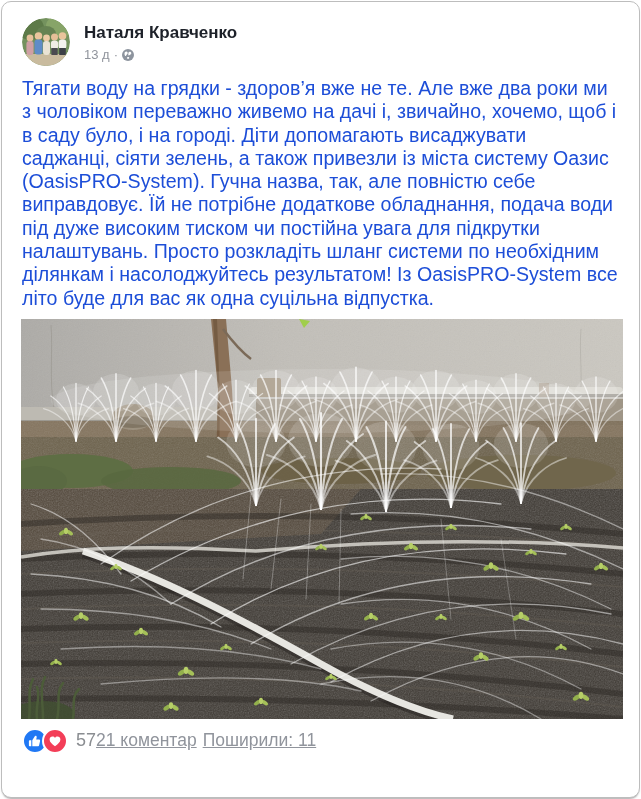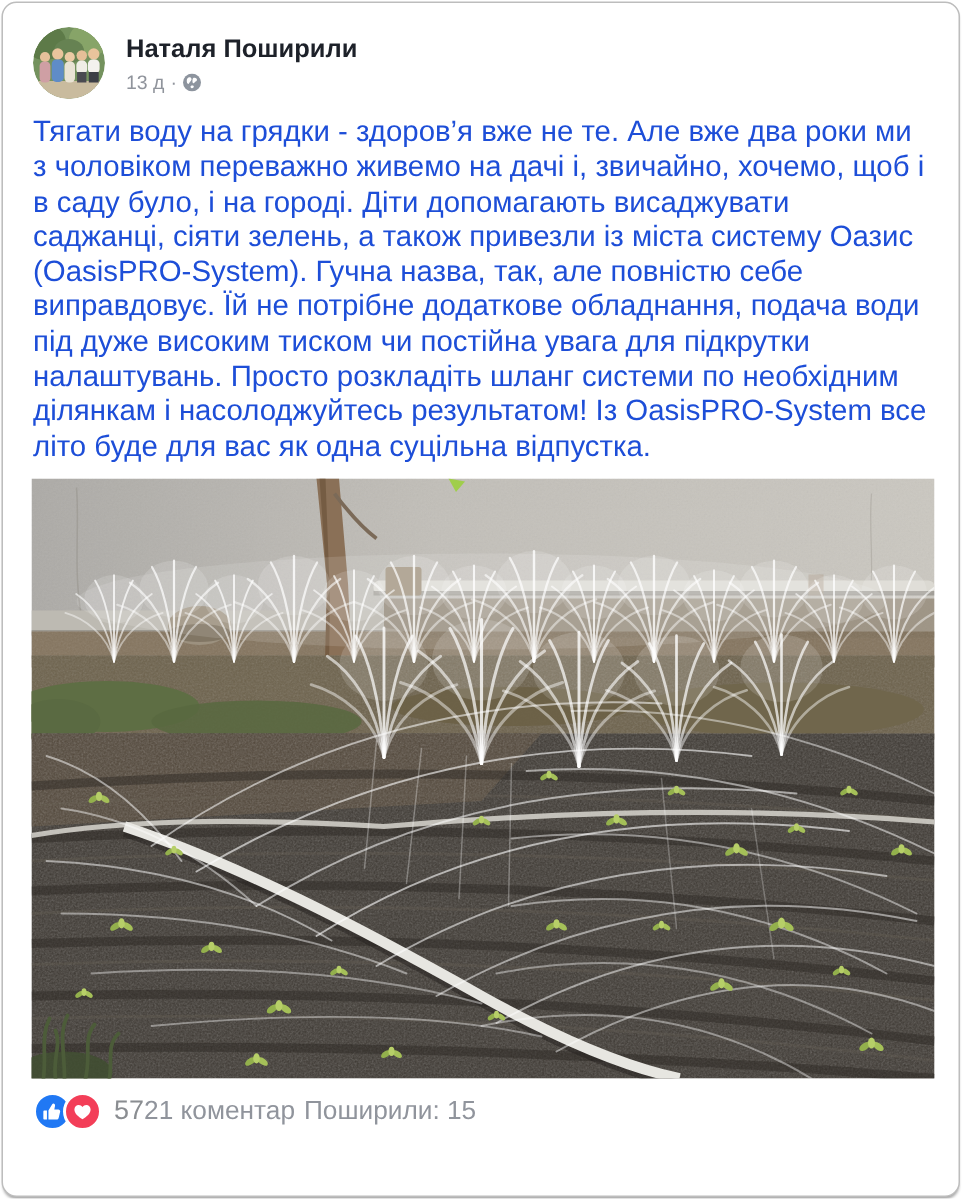--- a/index.html
+++ b/index.html
@@ -34,21 +34,21 @@
   }
   .reactions { display:flex; align-items:center; }
   .badge {
     width:26px; height:26px; border-radius:50%; border:2px solid #fff;
     display:flex; align-items:center; justify-content:center; cursor:pointer;
   }
   .badge.like { background:#2078f4; z-index:1; }
   .badge.love { background:#f33e58; margin-left:-6px; z-index:2; }
   .rcount { margin-left:8px; font-size:18px; color:#8a8d91; cursor:pointer; }
   .stats { display:flex; gap:6px; font-size:17.5px; color:#90949c; }
-  .stats span { cursor:pointer; }
+  .stats span { cursor:pointer;text-decoration:underline; }
 </style>
 </head>
 <body>
 
 <div class="card">
 
   <div class="header">
     <div class="avatar">
       <svg width="48" height="48" viewBox="0 0 48 48">
         <defs>
@@ -74,21 +74,21 @@
               <rect x="28.9" y="22.4" width="7.2" height="9" rx="3" fill="#f0ede6"></rect>
               <rect x="29.4" y="30" width="6.2" height="7" fill="#4a4a50"></rect>
             <circle cx="40.5" cy="18" r="3.8" fill="#e9c49c"></circle>
               <rect x="36.6" y="21.6" width="7.8" height="9.4" rx="3" fill="#f3f2ee"></rect>
               <rect x="37.2" y="30" width="6.6" height="7" fill="#3c3f46"></rect>
           </g>
         </g>
       </svg>
     </div>
     <div class="hmeta">
-      <div class="name">Наталя Поширили</div>
+      <div class="name">Наталя Кравченко</div>
       <div class="sub">
         <span>13 д</span>
         <span class="dot">·</span>
         <span class="globe">
           <svg width="12" height="12" viewBox="0 0 12 12">
             <circle cx="6" cy="6" r="6" fill="#8d949e"></circle>
             <path d="M3,3.1 C4,2.2 5.2,2.5 5.6,3.4 C6,4.3 5.2,5 4.6,5.7 C4,6.4 3.9,7.4 3.2,6.9 C2.3,6.2 2.3,3.8 3,3.1 Z" fill="#fff"></path>
             <path d="M7.1,2.9 C8.3,2.5 9.5,3.3 9.3,4.4 C9.1,5.5 8.1,5.2 7.6,6.1 C7.1,7 6.3,6.5 6.3,5.4 C6.3,4.2 6.4,3.1 7.1,2.9 Z" fill="#fff"></path>
             <path d="M5.4,8.2 C6.2,7.8 7.3,8.1 7.2,8.9 C7.1,9.7 6.2,10.1 5.5,9.7 C4.9,9.3 4.8,8.5 5.4,8.2 Z" fill="#fff"></path>
           </svg>
@@ -280,17 +280,17 @@
       </span>
       <span class="badge love">
         <svg width="14" height="14" viewBox="0 0 14 14">
           <path fill="#fff" d="M7,12.2 C4.2,10.4 1.6,8.2 1.6,5.6 C1.6,3.9 2.9,2.6 4.5,2.6 C5.5,2.6 6.5,3.1 7,4 C7.5,3.1 8.5,2.6 9.5,2.6 C11.1,2.6 12.4,3.9 12.4,5.6 C12.4,8.2 9.8,10.4 7,12.2 Z"></path>
         </svg>
       </span>
       <span class="rcount">57</span>
     </div>
     <div class="stats">
       <span>21 коментар</span>
-      <span>Поширили: 15</span>
+      <span>Поширили: 11</span>
     </div>
   </div>
 
 </div>
 
 </body></html>

